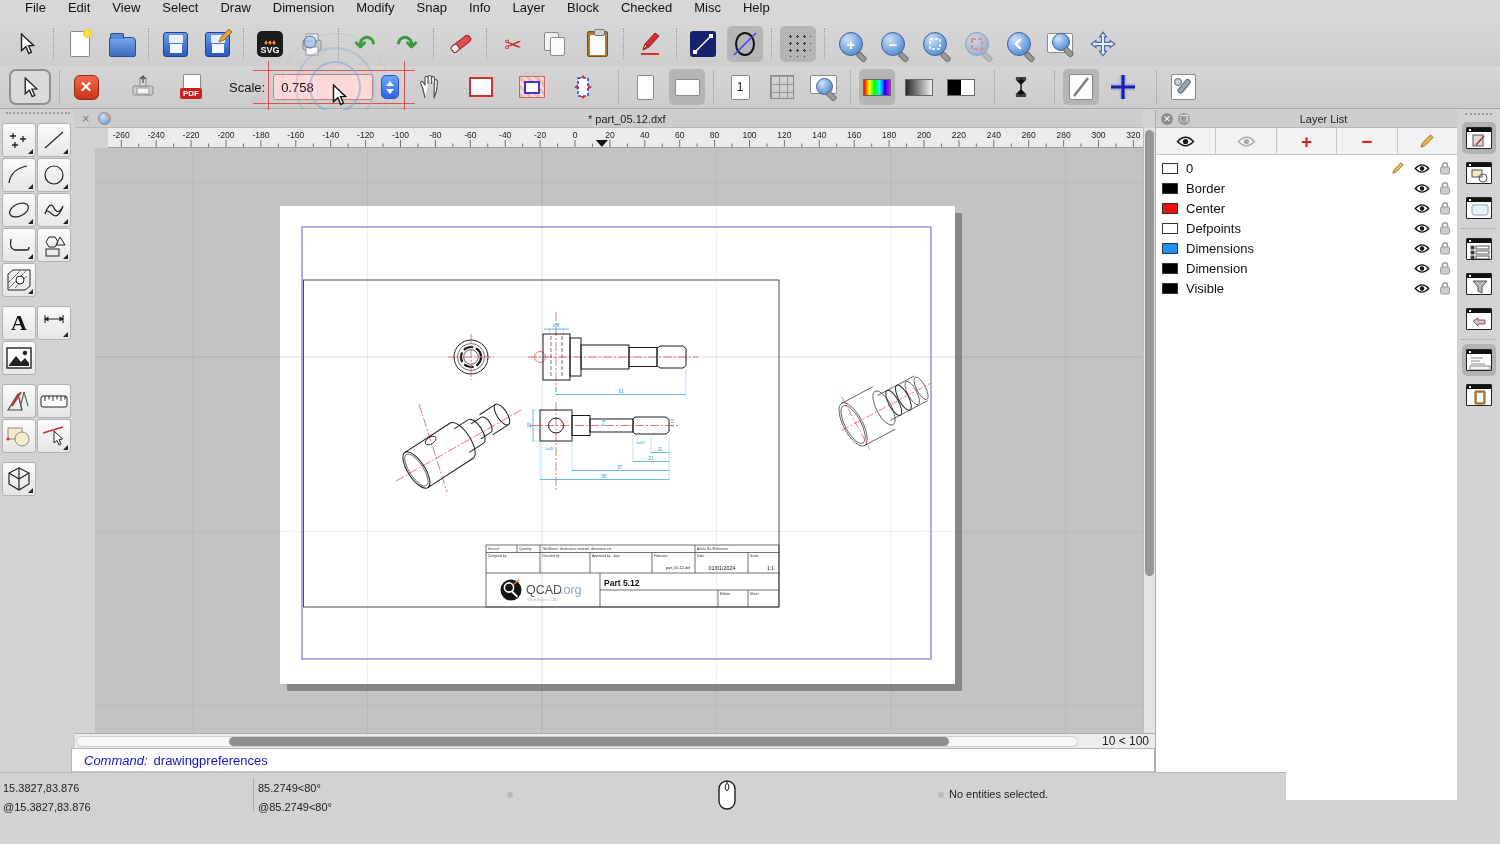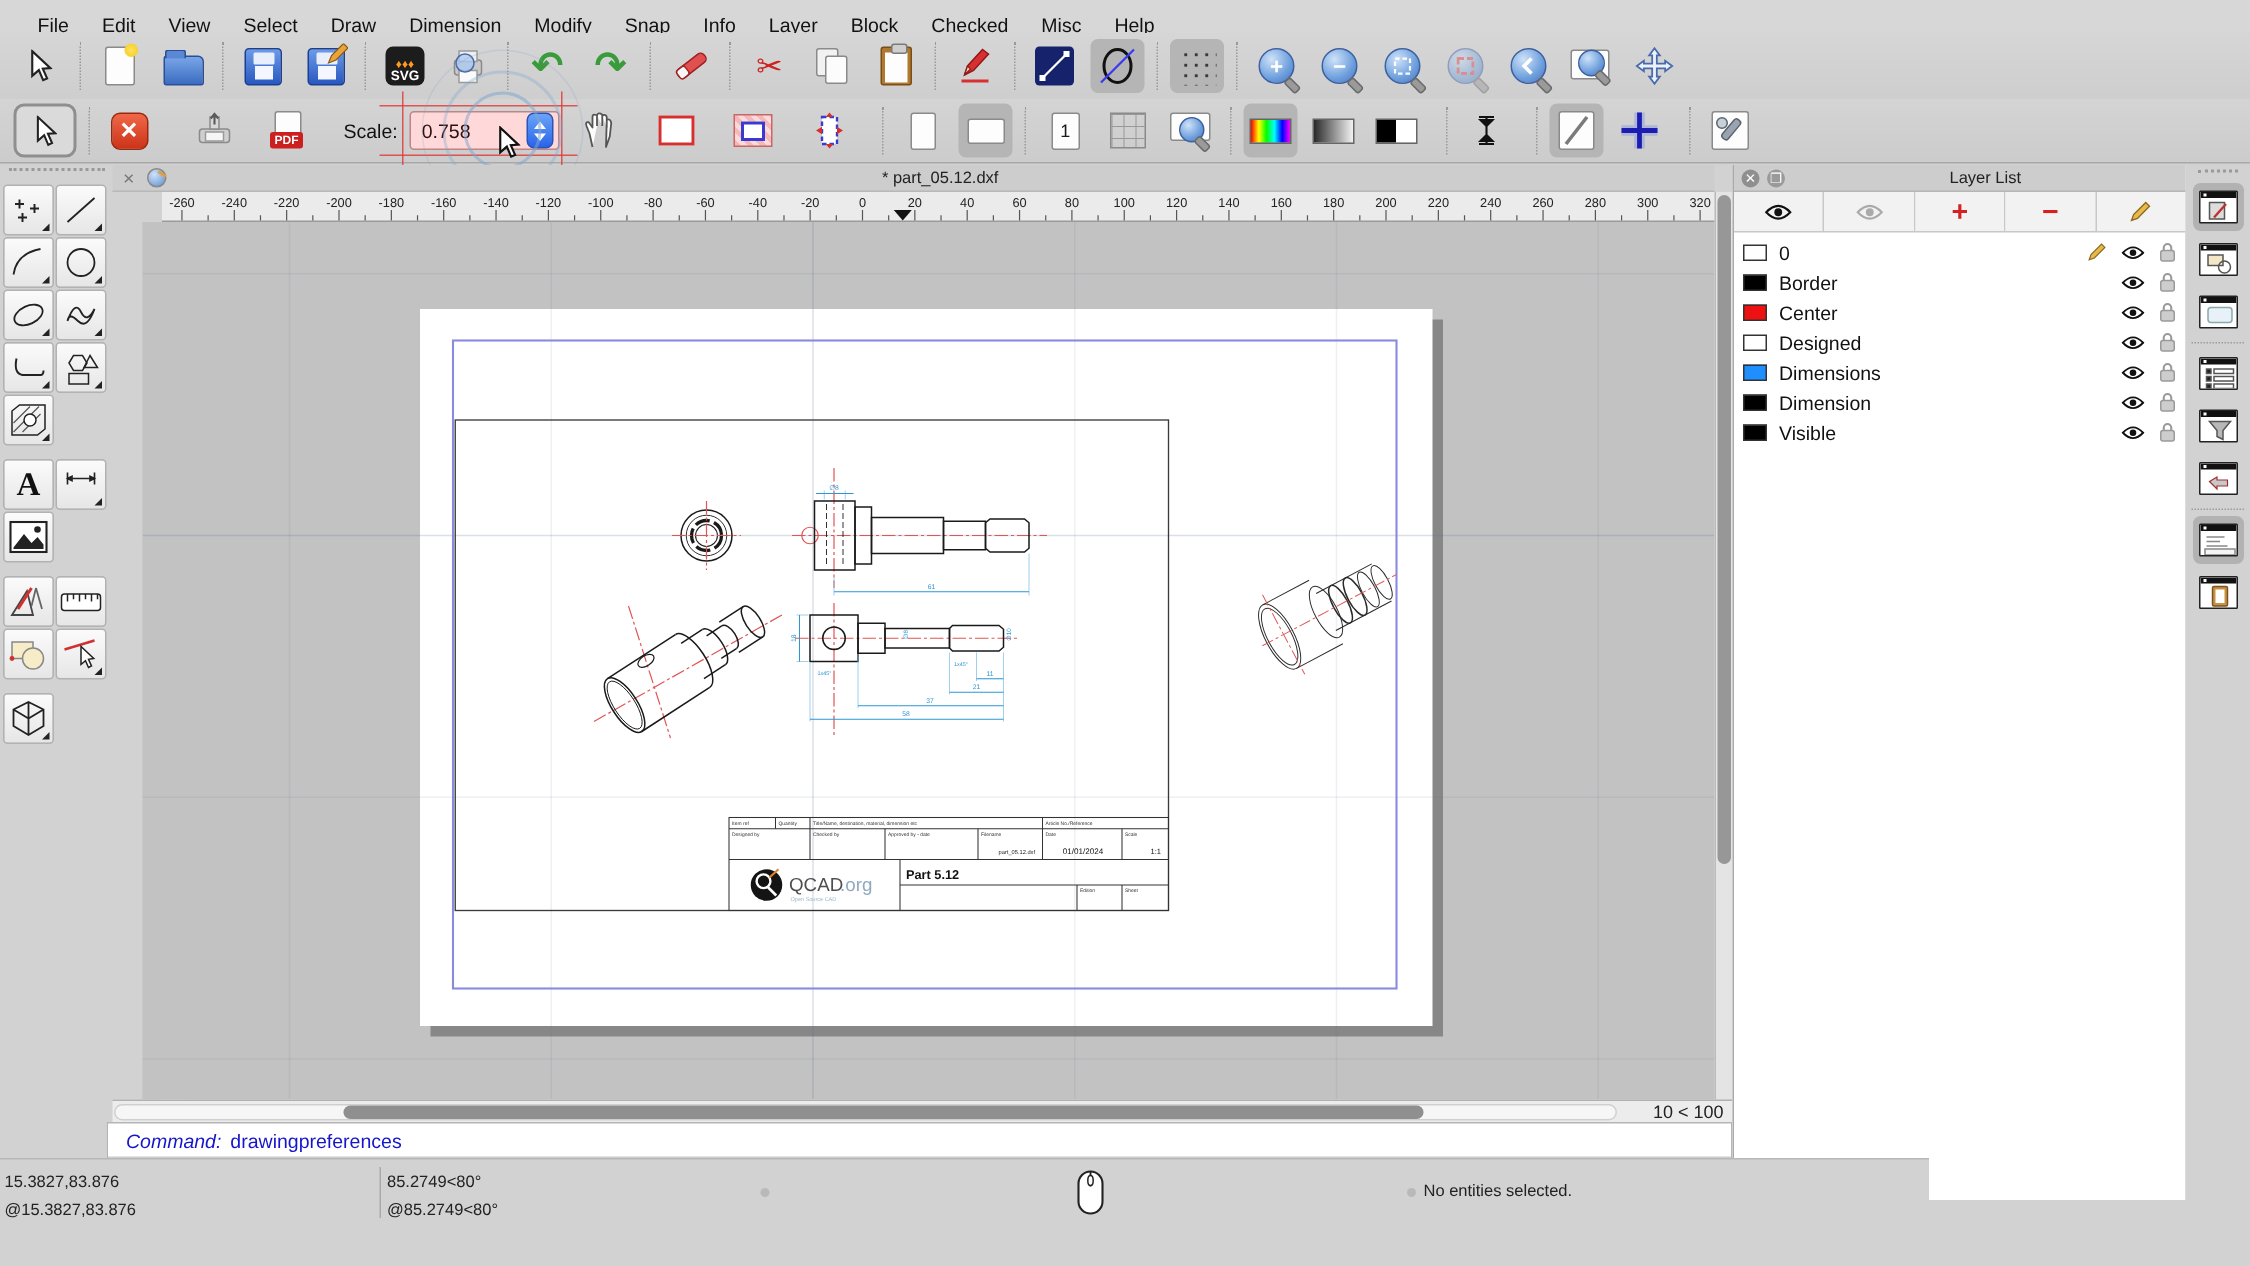--- a/index.html
+++ b/index.html
@@ -1,21 +1,21 @@
 <!DOCTYPE html>
 <html><head>
 <meta charset="utf-8">
 <style>
   html,body{margin:0;padding:0;background:#888;}
   *{box-sizing:border-box;}
   .app{position:relative;width:1500px;height:844px;background:#d2d2d2;overflow:hidden;
        font-family:"Liberation Sans",sans-serif;color:#1a1a1a;}
   
   .menubar{position:absolute;left:0;top:0;width:1500px;height:34px;background:#d7d7d7;
-           display:flex;align-items:center;padding-left:14px;font-size:13px;border-bottom:1px solid #c2c2c2;}
+           display:flex;align-items:flex-start;padding-left:14px;font-size:13px;border-bottom:1px solid #c2c2c2;}
   .menu-item{padding:0 11px;color:#111;}
   
   .tb1{position:absolute;left:0;top:22px;width:1500px;height:44px;background:linear-gradient(#d6d6d6,#cecece);
        display:flex;align-items:center;padding-left:6px;}
   .tb2{position:absolute;left:0;top:66px;width:1500px;height:43px;background:linear-gradient(#d4d4d4,#cccccc);
        display:flex;align-items:center;border-bottom:1px solid #a8a8a8;padding-left:6px;}
   .tbtn{width:36px;height:36px;display:flex;align-items:center;justify-content:center;flex:0 0 auto;
         margin:0 3px;position:relative;border-radius:5px;}
   .tbtn.pressed{background:#b5b5b5;}
   .tbtn.disabled{opacity:.45;}
@@ -42,21 +42,21 @@
   .linebox svg{position:absolute;left:0;top:0;}
   .dotgrid{width:26px;height:26px;background-image:radial-gradient(#3a3a3a 1px,transparent 1.3px);background-size:7px 7px;background-position:2px 2px;}
   .zoomball{width:24px;height:24px;border-radius:50%;background:radial-gradient(circle at 35% 30%,#cfe2f8,#6d9fdd 60%,#4a74b8);border:1px solid #3d60a0;
             display:flex;align-items:center;justify-content:center;color:#fff;font-weight:bold;font-size:15px;position:relative;}
   .zoomball:after{content:"";position:absolute;right:-5px;bottom:-5px;width:9px;height:4px;background:#9a9a9a;border:1px solid #6a6a6a;border-radius:2px;transform:rotate(45deg);}
   .rainbow{width:28px;height:17px;border:1px solid #666;background:linear-gradient(90deg,#f00,#ff0,#0f0,#0ff,#00f,#f0f);}
   .grayscale{width:28px;height:17px;border:1px solid #666;background:linear-gradient(90deg,#2a2a2a,#f2f2f2);}
   .bw{width:28px;height:17px;border:1px solid #666;background:linear-gradient(90deg,#000 50%,#fff 50%);}
   
   .scale-label{font-size:13px;margin:0 8px 0 16px;color:#111;}
-  .scale-wrap{position:relative;width:96px;height:26px;flex:0 0 auto;margin-right:10px;text-align:center;}
+  .scale-wrap{position:relative;width:126px;height:26px;flex:0 0 auto;margin-right:10px;text-align:center;}
   .scale-field{position:absolute;left:0;top:0;width:100px;height:26px;background:#ffd9d9;border:1px solid #c08484;
                border-radius:3px;font-size:13px;color:#2a1010;display:flex;align-items:center;padding-left:7px;}
   .stepper{position:absolute;right:0;top:1px;width:18px;height:24px;border-radius:5px;background:linear-gradient(#6aa4f8,#2a64e8);
            border:1px solid #2a54b8;display:flex;flex-direction:column;align-items:center;justify-content:center;gap:3px;}
   .stepper .up{width:0;height:0;border-left:4px solid transparent;border-right:4px solid transparent;border-bottom:5px solid #fff;}
   .stepper .dn{width:0;height:0;border-left:4px solid transparent;border-right:4px solid transparent;border-top:5px solid #fff;}
   .guide{position:absolute;background:rgba(225,60,60,.85);}
   .ring{position:absolute;border-radius:50%;pointer-events:none;}
   
   .palette{position:absolute;left:2px;top:112px;width:72px;}
@@ -990,21 +990,21 @@
           </span>
           <span class="lp-ic">
             <svg width="12" height="14" viewBox="0 0 12 14">
               <rect x="1.5" y="6" width="9" height="7" rx="1.5" fill="#cdcdcd" stroke="#9a9a9a"></rect>
               <path d="M3.5,6 V4.2 A2.5,2.5 0 0 1 8.5,4.2 V6" fill="none" stroke="#9a9a9a" stroke-width="1.4"></path>
             </svg>
           </span>
         </div>
         <div class="lp-row">
           <span class="lp-swatch" style="background:#ffffff"></span>
-          <span class="lp-name">Designed</span>
+          <span class="lp-name">Defpoints</span>
           <span class="lp-ic">
             <svg width="16" height="11" viewBox="0 0 19 13">
               <path d="M1.5,6.5 Q9.5,-2 17.5,6.5 Q9.5,15 1.5,6.5 Z" fill="none" stroke="#111" stroke-width="1.5"></path>
               <circle cx="9.5" cy="6.5" r="2.6" fill="#111"></circle>
             </svg>
           </span>
           <span class="lp-ic">
             <svg width="12" height="14" viewBox="0 0 12 14">
               <rect x="1.5" y="6" width="9" height="7" rx="1.5" fill="#cdcdcd" stroke="#9a9a9a"></rect>
               <path d="M3.5,6 V4.2 A2.5,2.5 0 0 1 8.5,4.2 V6" fill="none" stroke="#9a9a9a" stroke-width="1.4"></path>

